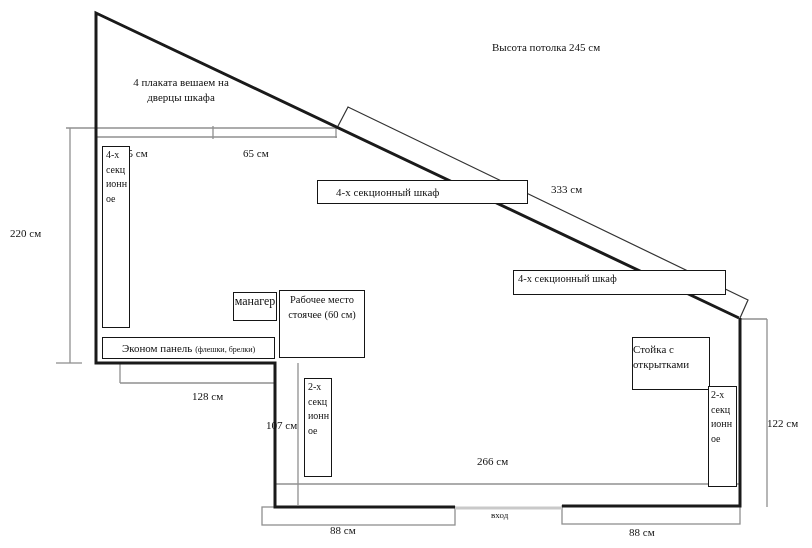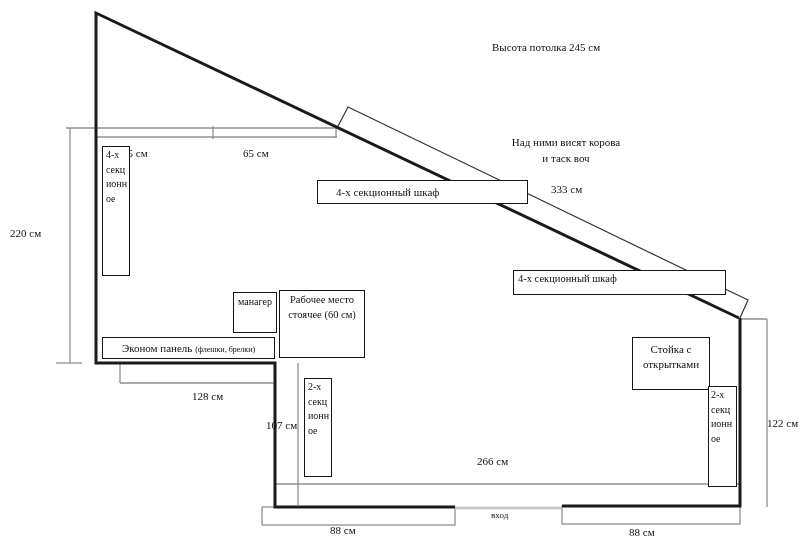--- a/index.html
+++ b/index.html
@@ -23,30 +23,30 @@
   #dim-65b{left:243px;top:147px;}
   #dim-333{left:551px;top:183px;}
   #dim-128{left:156px;top:390px;margin-left:36px;}
   #dim-107{left:266px;top:419px;}
   #dim-266{left:477px;top:455px;}
   #dim-122{left:767px;top:417px;}
   #dim-88l{left:330px;top:524px;}
   #dim-88r{left:629px;top:526px;}
   #lbl-entrance{left:491px;top:509px;font-size:9px;}
 
-  #box-cab4-left{left:102px;top:146px;width:28px;height:130px;padding:1px 0 12px 3px;}
+  #box-cab4-left{left:102px;top:146px;width:28px;height:182px;padding:1px 0 12px 3px;}
   #box-maiki{left:162px;top:169px;width:158px;height:24px;font-size:7px;text-align:center;padding-top:3px;line-height:9px;}
   #box-cab4-a{left:317px;top:180px;width:211px;height:24px;font-size:11px;padding:4px 0 0 18px;}
   #box-cab4-b{left:513px;top:270px;width:213px;height:25px;font-size:10.5px;padding:1px 0 0 4px;}
-  #box-manager{left:233px;top:292px;width:44px;height:41px;font-size:10px;text-align:center;padding-top:4px;line-height:9px;}
+  #box-manager{left:233px;top:292px;width:44px;height:29px;font-size:12px;text-align:center;padding-top:4px;line-height:9px;}
   #box-workplace{left:279px;top:290px;width:86px;height:68px;font-size:10.5px;text-align:center;padding-top:1px;line-height:15px;}
   #box-econom{left:102px;top:337px;width:173px;height:22px;text-align:center;padding-top:3px;font-size:11px;line-height:14px;}
   #box-econom .small-note{font-size:8px;text-align:center;}
   #box-cab2-a{left:304px;top:378px;width:28px;height:99px;padding:1px 0 0 3px;}
-  #box-postcards{left:632px;top:337px;width:78px;height:53px;font-size:11px;text-align:center;padding-top:4px;line-height:15px;}
+  #box-postcards{left:632px;top:337px;width:78px;height:53px;font-size:11px;padding-top:4px;line-height:15px;}
   #box-cab2-b{left:708px;top:386px;width:29px;height:101px;padding:1px 0 0 2px;}
 </style>
 </head>
 <body>
 
 <div class="stage">
 
   <svg width="812" height="548" viewBox="0 0 812 548">
 
     <g stroke="#909090" stroke-width="1.3" fill="none">
@@ -66,22 +66,22 @@
 
     <path d="M455,508 H562" stroke="#c9c9c9" stroke-width="3" fill="none"></path>
 
     <polyline points="337,128 348,107 748,300 740,318" stroke="#333333" stroke-width="1.2" fill="none"></polyline>
 
     <polyline points="739,318 96,13 96,363 275,363 275,507 455,507" stroke="#1a1a1a" stroke-width="3" fill="none" stroke-linejoin="miter"></polyline>
     <polyline points="562,506 740,506 740,318" stroke="#1a1a1a" stroke-width="3" fill="none" stroke-linejoin="miter"></polyline>
   </svg>
 
   <div class="lbl" id="lbl-ceiling">Высота потолка 245 см</div>
-  <div class="note" id="note-above">Над ними висят корова
-и таск воч</div>
+  <div class="note" id="note-posters">4 плаката вешаем на
+дверцы шкафа</div>
 
   <div class="lbl" id="dim-220">220 см</div>
   <div class="lbl" id="dim-65a">65 см</div>
   <div class="lbl" id="dim-65b">65 см</div>
   <div class="lbl" id="dim-333">333 см</div>
   <div class="lbl" id="dim-128">128 см</div>
   <div class="lbl" id="dim-107">107 см</div>
   <div class="lbl" id="dim-266">266 см</div>
   <div class="lbl" id="dim-122">122 см</div>
   <div class="lbl" id="dim-88l">88 см</div>

